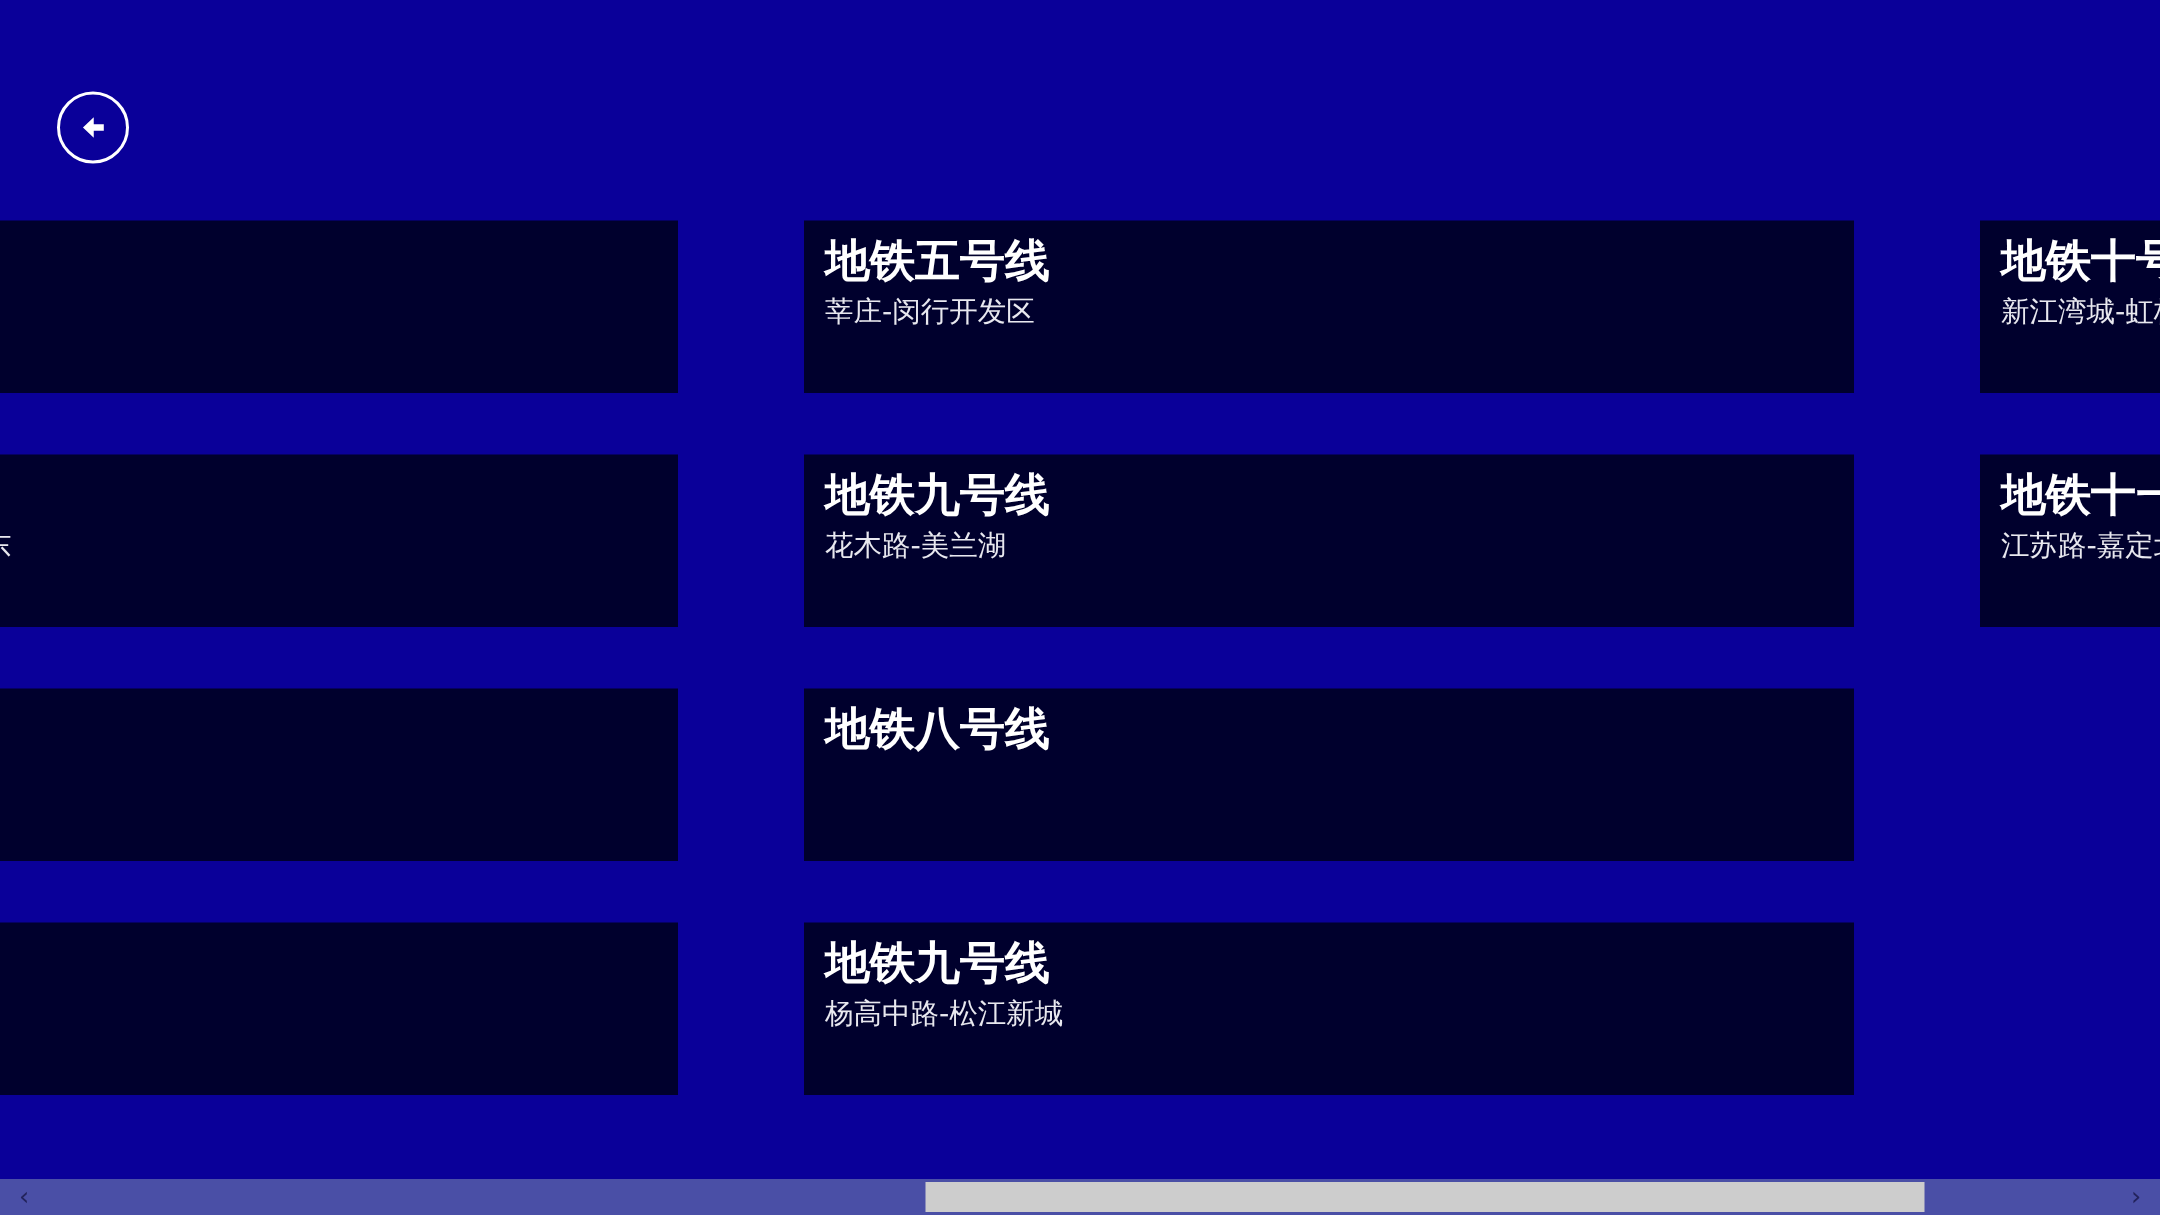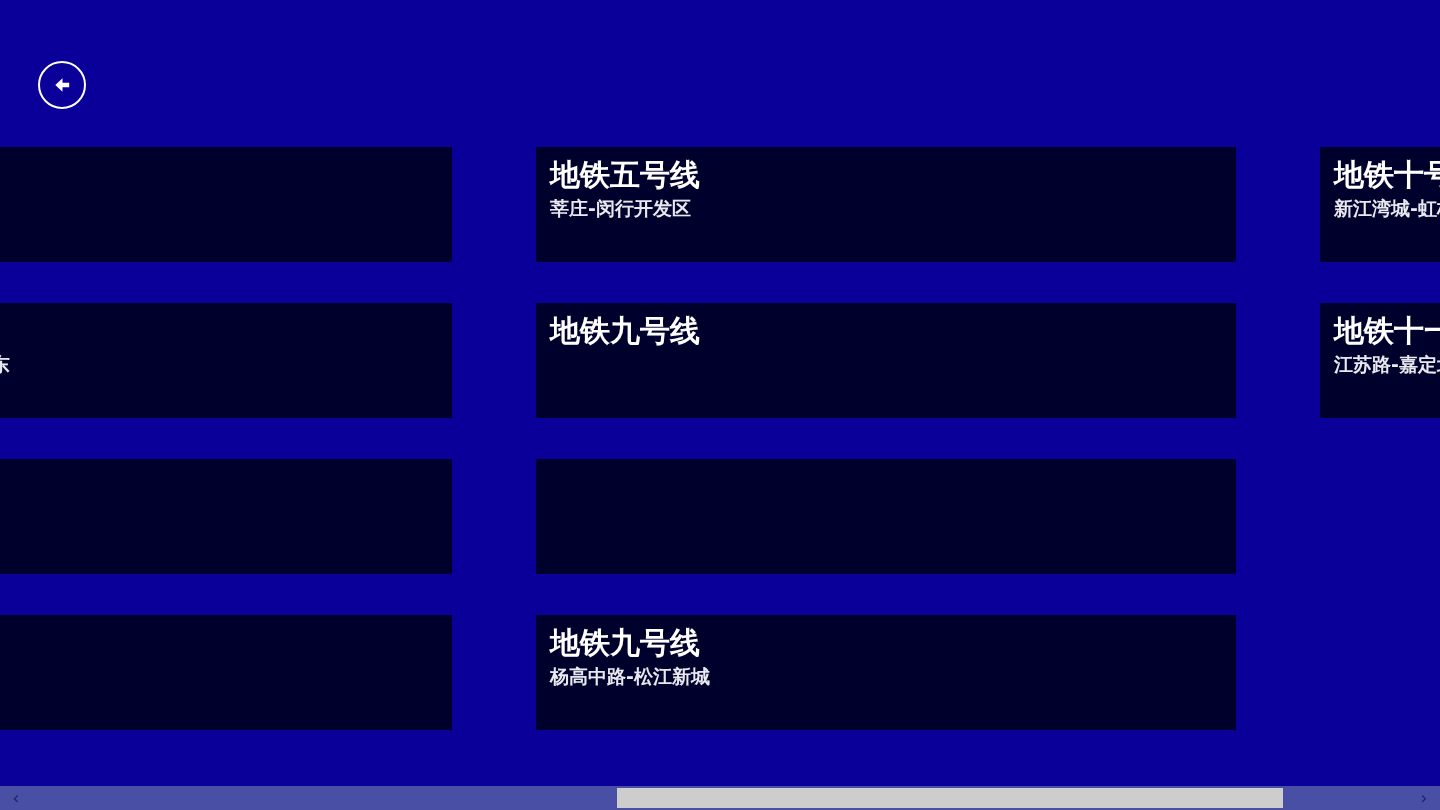--- a/index.html
+++ b/index.html
@@ -52,21 +52,21 @@
     color:#ffffff;
     font-size:30px;
     font-weight:bold;
     line-height:39px;
     letter-spacing:0px;
     white-space:nowrap;
   }
   .tile-sub {
     color:#e8e8ef;
     font-size:19px;
-    font-weight:bold;
+    font-weight:normal;
     line-height:28px;
     white-space:nowrap;
   }
 
   
   #scrollbar {
     position:absolute;
     left:0; bottom:0;
     width:1440px; height:24px;
     background:#4A4FA6;
@@ -127,22 +127,24 @@
       <div class="tile">
         <div class="tile-title">地铁四号线</div>
         <div class="tile-sub">环线</div>
       </div>
       <div class="tile">
         <div class="tile-title">地铁五号线</div>
         <div class="tile-sub">莘庄-闵行开发区</div>
       </div>
       <div class="tile">
         <div class="tile-title">地铁九号线</div>
+        <div class="tile-sub">花木路-美兰湖</div>
       </div>
       <div class="tile">
+        <div class="tile-title">地铁八号线</div>
       </div>
       <div class="tile">
         <div class="tile-title">地铁九号线</div>
         <div class="tile-sub">杨高中路-松江新城</div>
       </div>
       <div class="tile">
         <div class="tile-title">地铁十号线</div>
         <div class="tile-sub">新江湾城-虹桥火车站/航中路</div>
       </div>
       <div class="tile">

